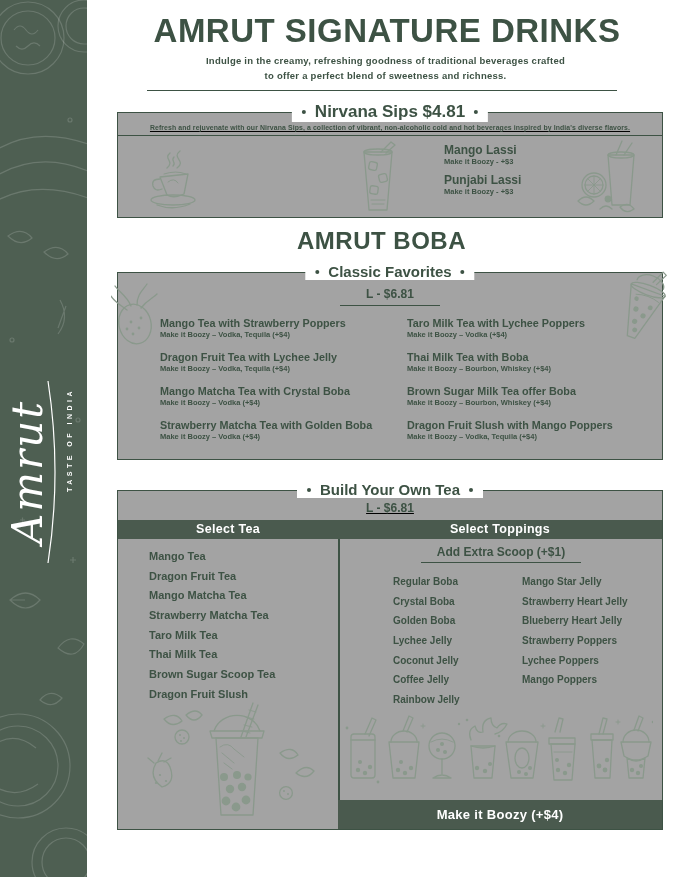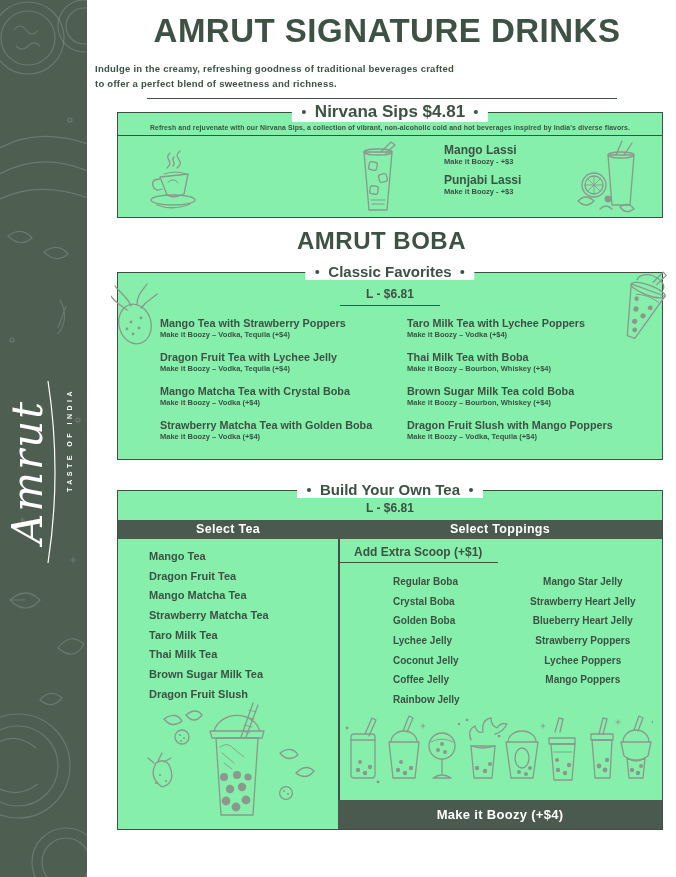--- a/index.html
+++ b/index.html
@@ -17,25 +17,25 @@
   .sidebar svg.pattern{position:absolute;left:0;top:0;}
   .logo-wrap{position:absolute;left:-72px;top:440px;width:220px;height:64px;transform:rotate(-90deg);text-align:center;color:#fff;}
   .logo-script{font-family:"DejaVu Serif",serif;font-style:italic;font-size:42px;line-height:44px;letter-spacing:2px;}
   .logo-swash{display:block;margin:-4px auto 0;}
   .logo-tagline{position:absolute;left:13px;top:433px;width:120px;height:14px;transform:rotate(-90deg);
     font-size:7px;font-weight:700;letter-spacing:3.5px;color:#fff;text-align:center;white-space:nowrap;}
 
   
   .header{position:absolute;left:87px;top:0;width:589px;}
   .main-title{margin-top:12px;text-align:center;font-size:33px;font-weight:800;color:var(--ink);letter-spacing:.5px;margin-left:11px;}
-  .main-sub{margin-top:11px;text-align:left;font-size:9.5px;font-weight:700;color:var(--ink);line-height:1.6;letter-spacing:.25px;padding-left:8px;}
+  .main-sub{margin-top:3px;text-align:center;font-size:9.5px;font-weight:700;color:var(--ink);line-height:1.6;letter-spacing:.25px;padding-left:8px;}
   .header-rule{width:470px;height:1px;background:var(--ink);margin:7px auto 0;}
 
   
-  .box{position:absolute;border:1.5px solid var(--ink);background:#86efac;}
+  .box{position:absolute;border:1.5px solid var(--ink);background:#a3a3a3;text-decoration:underline;}
   .box-title{position:absolute;top:-11px;left:50%;transform:translateX(-50%);display:flex;align-items:center;gap:9px;
     background:#fff;padding:0 10px;white-space:nowrap;font-weight:700;color:var(--ink);}
   .dot{width:4px;height:4px;border-radius:50%;background:var(--ink);flex:none;}
 
   
   .nirvana{left:117px;top:112px;width:546px;height:106px;}
   .nirvana .box-title{font-size:17px;}
   .nirvana-tagline{padding:11px 8px 4px;text-align:center;font-size:6.9px;font-weight:700;color:var(--ink);
     border-bottom:1px solid var(--ink);letter-spacing:.1px;}
   .nv-ill-coffee{position:absolute;left:16px;top:36px;}
@@ -71,27 +71,27 @@
   .build{left:117px;top:490px;width:546px;height:340px;}
   .build .box-title{font-size:15px;top:-10px;}
   .build .byot-price{margin-top:10px;text-align:center;font-size:12px;font-weight:700;color:var(--ink);}
   .byot-header{position:absolute;left:0;top:29px;width:100%;height:19px;background:var(--bar);display:flex;}
   .byot-header div{color:#fff;font-size:12.5px;font-weight:700;line-height:19px;text-align:center;letter-spacing:.3px;}
   .th-left{width:220px;}
   .th-right{flex:1;}
   .byot-divider{position:absolute;left:220px;top:48px;bottom:0;width:1.5px;background:var(--ink);}
   .tea-list{position:absolute;left:31px;top:60px;list-style:none;}
   .tea-list li{font-size:11px;font-weight:700;color:var(--ink);line-height:11px;margin-bottom:8.7px;}
-  .scoop-head{position:absolute;left:220px;top:51px;width:326px;text-align:left;}
+  .scoop-head{position:absolute;left:220px;top:51px;width:326px;text-align:center;}
   .scoop-head span{display:inline-block;font-size:12px;font-weight:700;color:var(--ink);
     padding:0 16px 3px;border-bottom:1.5px solid var(--ink);}
   .top-col{position:absolute;top:86px;list-style:none;}
   .top-col li{font-size:10px;font-weight:700;color:var(--ink);line-height:10.5px;margin-bottom:9.2px;margin-left:24px;}
   .top-col.c1{left:251px;}
-  .top-col.c2{left:388px;text-align:center;}
+  .top-col.c2{left:380px;}
   .byot-ill-cup{position:absolute;left:16px;top:210px;}
   .byot-ill-row{position:absolute;left:227px;top:221px;}
   .boozy-bar{position:absolute;left:220px;right:0;bottom:0;height:29px;background:var(--bar);
     display:flex;align-items:center;justify-content:center;color:#fff;font-size:13px;font-weight:700;letter-spacing:.3px;}
 
   svg.ill{display:block;stroke:var(--ill);fill:none;stroke-width:1.3;stroke-linecap:round;stroke-linejoin:round;}
   svg.ill .fill{fill:var(--ill);stroke:none;}
 </style>
 </head>
 <body>
@@ -253,21 +253,21 @@
     <ul class="cf-col right">
       <li class="entry">
         <div class="name">Taro Milk Tea with Lychee Poppers</div>
         <div class="boozy">Make it Boozy – Vodka (+$4)</div>
       </li>
       <li class="entry">
         <div class="name">Thai Milk Tea with Boba</div>
         <div class="boozy">Make it Boozy – Bourbon, Whiskey (+$4)</div>
       </li>
       <li class="entry">
-        <div class="name">Brown Sugar Milk Tea cold Boba</div>
+        <div class="name">Brown Sugar Milk Tea offer Boba</div>
         <div class="boozy">Make it Boozy – Bourbon, Whiskey (+$4)</div>
       </li>
       <li class="entry">
         <div class="name">Dragon Fruit Slush with Mango Poppers</div>
         <div class="boozy">Make it Boozy – Vodka, Tequila (+$4)</div>
       </li>
     </ul>
   </div>
 
   <div class="box build">
@@ -284,21 +284,21 @@
     </div>
     <div class="byot-divider"></div>
 
     <ul class="tea-list">
       <li>Mango Tea</li>
       <li>Dragon Fruit Tea</li>
       <li>Mango Matcha Tea</li>
       <li>Strawberry Matcha Tea</li>
       <li>Taro Milk Tea</li>
       <li>Thai Milk Tea</li>
-      <li>Brown Sugar Milk Tea</li>
+      <li>Brown Sugar Scoop Tea</li>
       <li>Dragon Fruit Slush</li>
     </ul>
 
     <div class="scoop-head">
       <span>Add Extra Scoop (+$1)</span>
     </div>
 
     <ul class="top-col c1">
       <li>Regular Boba</li>
       <li>Crystal Boba</li>

